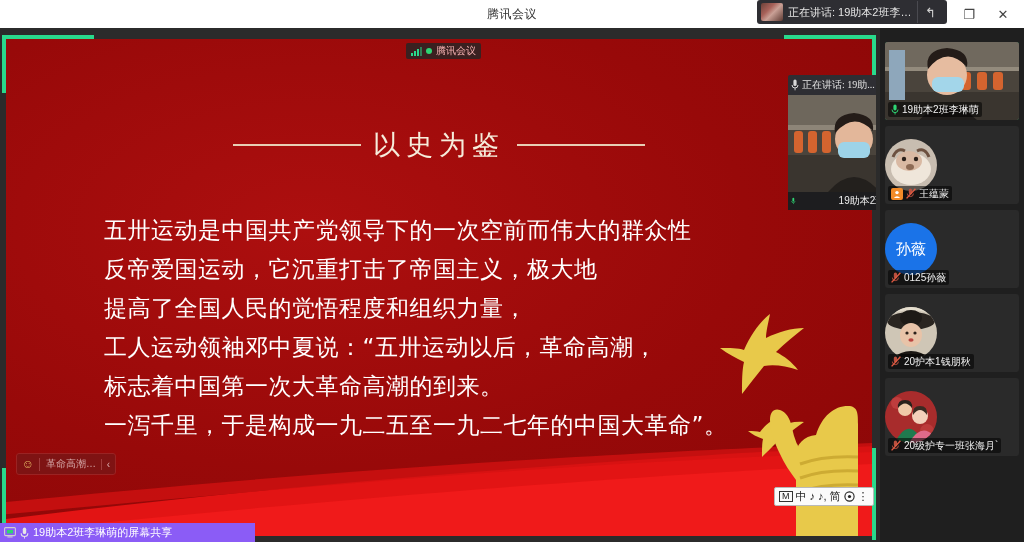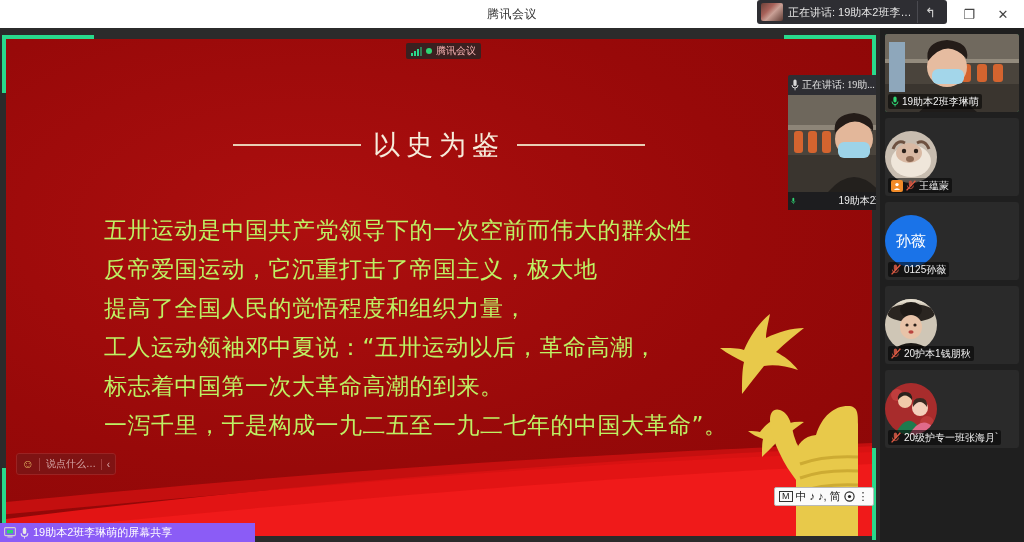--- a/index.html
+++ b/index.html
@@ -57,21 +57,21 @@
 
   
   #slide-title-wrap { position:absolute; left:0; top:88px; width:866px;
     display:flex; align-items:center; justify-content:center; gap:12px; }
   .title-rule { width:128px; height:2px; background:#f0e3c8; opacity:.9; }
   #slide-title { font-family:"DejaVu Serif","Liberation Serif",serif;
     font-size:27px; color:#f6eddc; letter-spacing:6px; }
 
   
   #slide-body { position:absolute; left:98px; top:172px; width:700px; }
-  .bodyline { font-size:23px; color:#bef264; line-height:39px; letter-spacing:.5px;
+  .bodyline { font-size:23px; color:#ffffff; line-height:39px; letter-spacing:.5px;
     white-space:nowrap; font-family:"DejaVu Sans","Liberation Sans",sans-serif; }
 
   
   #selfview { position:absolute; left:786px; top:40px; width:92px; height:137px; }
   #selfview-bar { width:92px; height:20px; background:#2e2e33; border-radius:2px 2px 0 0;
     display:flex; align-items:center; gap:3px; padding:0 3px; overflow:hidden; }
   #selfview-bar .lbl { font-size:10px; color:#e3e3e3; white-space:nowrap; overflow:hidden;font-family:Liberation Serif, serif; }
   #selfview-video { position:relative; width:92px; height:97px; overflow:hidden;
     background:#3a3733; }
   #selfview-foot { width:92px; height:18px; background:#1d1d1f;
@@ -99,21 +99,21 @@
   
   #sharestatus { position:absolute; left:0; bottom:0; width:255px; height:19px;
     background:#8b5cf6; display:flex; align-items:center; gap:4px; padding:0 4px; }
   #sharestatus .lbl { font-size:11px; color:#ffffff; white-space:nowrap; }
 
   
   #rail { position:absolute; left:880px; top:28px; width:144px; height:514px;
     background:#1f1f1f; padding:6px 5px; display:flex; flex-direction:column; gap:6px; }
   .tile { position:relative; width:134px; height:78px; background:#2a2a2a;
     border-radius:3px; overflow:hidden; flex:0 0 auto; }
-  .tile.active { outline:2px solid #29d98c; outline-offset:-2px; }
+  .tile.active { outline:2px solid #29d98c; outline-offset:-2px;margin-top:8px; }
   .tile-media { position:absolute; inset:0; display:flex; align-items:center; }
   .tile-label { position:absolute; left:3px; bottom:3px; max-width:128px; height:15px;
     background:rgba(0,0,0,.55); border-radius:2px; display:flex; align-items:center;
     gap:3px; padding:0 3px; }
   .tile-label .nm { font-size:10px; color:#f2f2f2; white-space:nowrap;
     overflow:hidden; text-overflow:ellipsis; }
   .avatar-circle { width:52px; height:52px; border-radius:50%; display:flex;
     align-items:center; justify-content:center; font-size:15px; color:#fff; }
   .host-chip { width:12px; height:12px; background:#f28b28; border-radius:2px;
     display:flex; align-items:center; justify-content:center; flex:0 0 auto; }
@@ -187,21 +187,21 @@
           <div class="bodyline">反帝爱国运动，它沉重打击了帝国主义，极大地</div>
           <div class="bodyline">提高了全国人民的觉悟程度和组织力量，</div>
           <div class="bodyline">工人运动领袖邓中夏说：“五卅运动以后，革命高潮，</div>
           <div class="bodyline">标志着中国第一次大革命高潮的到来。</div>
           <div class="bodyline">一泻千里，于是构成一九二五至一九二七年的中国大革命”。</div>
         </div>
 
         <div id="chatbar">
           <div id="chat-emoji">☺</div>
           <div id="chat-sep"></div>
-          <div id="chat-placeholder">说点什么…</div>
+          <div id="chat-placeholder">革命高潮…</div>
           <div id="chat-collapse">‹</div>
         </div>
 
       </div>
 
       <div style="position:absolute;left:404px;top:8px;height:16px;background:#3a2020;
                   border-radius:2px;display:flex;align-items:center;gap:4px;padding:0 5px;">
         <svg width="11" height="9" viewBox="0 0 11 9">
           <rect x="0" y="6" width="2" height="3" fill="#29d98c"></rect>
           <rect x="3" y="4" width="2" height="5" fill="#29d98c"></rect>

